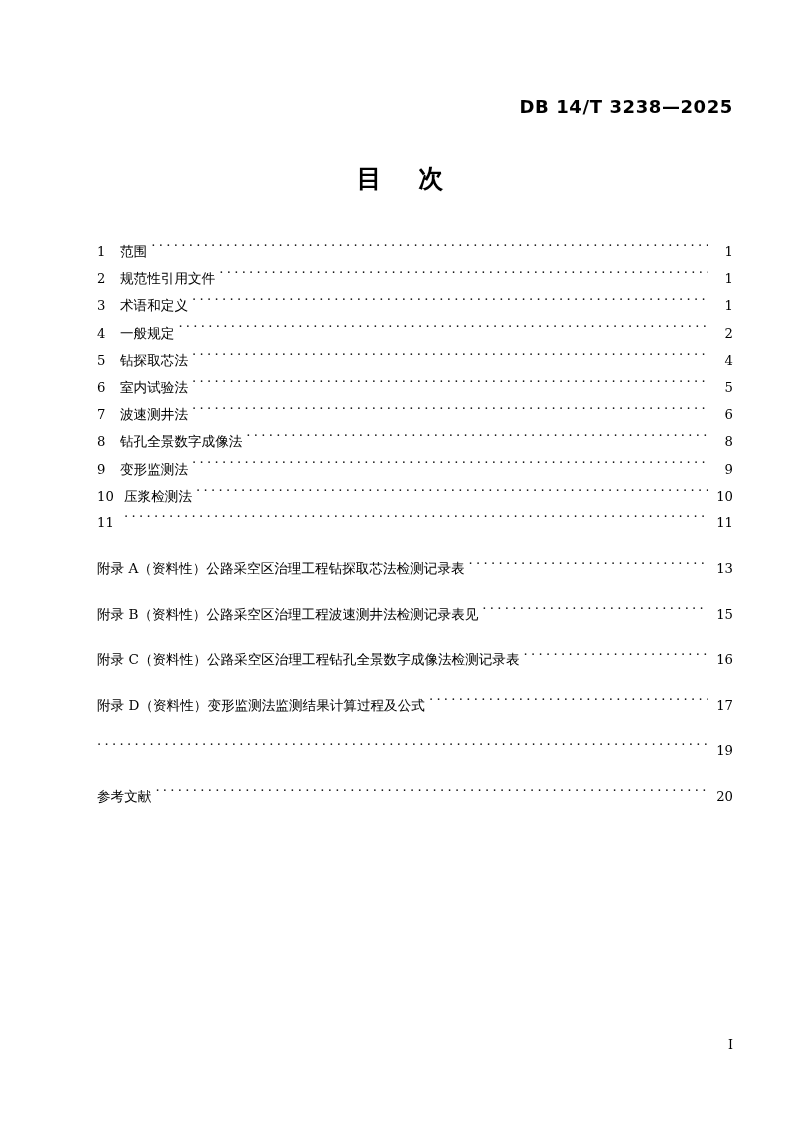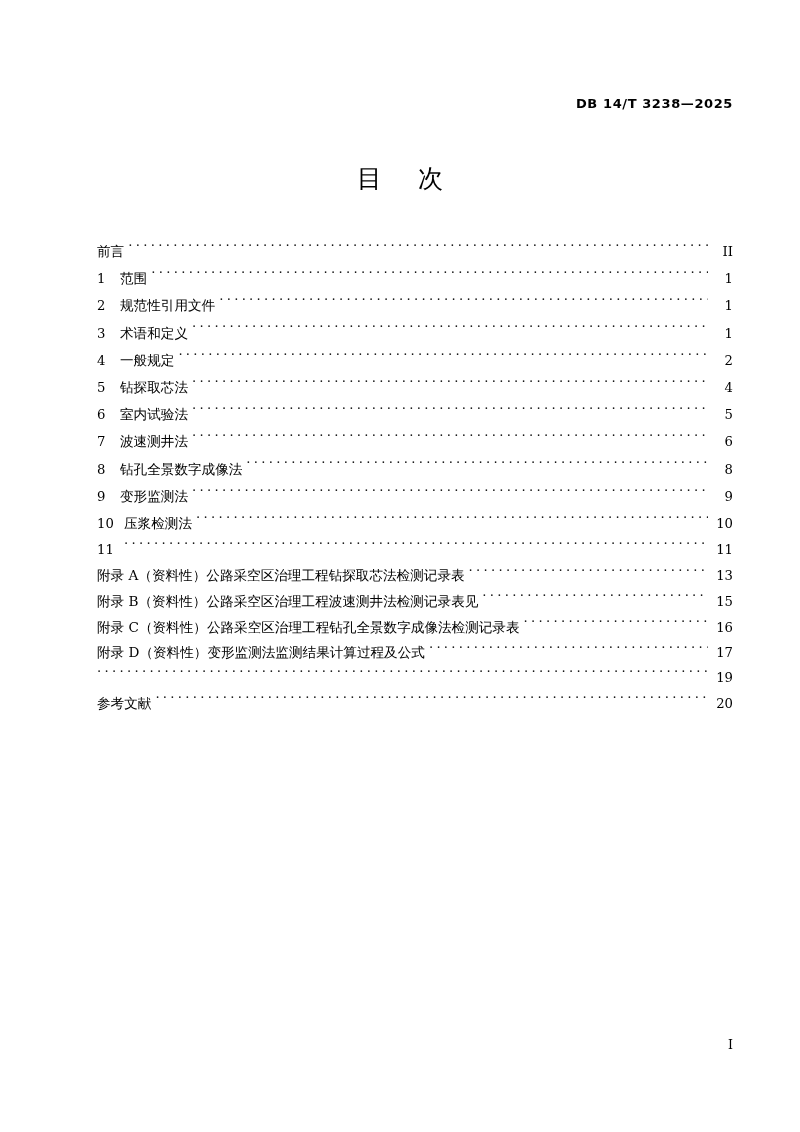--- a/index.html
+++ b/index.html
@@ -25,57 +25,59 @@
 
   
   .doc-header {
     position: absolute;
     top: 96px;
     left: 0;
     width: 733px;
     text-align: right;
     font-family: "DejaVu Sans", "Liberation Sans", sans-serif;
     font-weight: bold;
-    font-size: 13px;
+    font-size: 18px;
     letter-spacing: 0.6px;
     color: #000;
   }
 
   
   .toc-title {
     position: absolute;
     top: 162px;
     left: 0;
     width: 800px;
     text-align: center;
     font-family: "DejaVu Serif", "Liberation Serif", serif;
     font-size: 25px;
     letter-spacing: 14px;
     text-indent: 14px;
     color: #000;
+    font-weight: bold;
   }
 
   
   .toc {
     position: absolute;
     top: 238px;
     left: 97px;
     width: 636px;
   }
 
   .toc-row {
     display: flex;
     align-items: baseline;
     width: 100%;
     font-size: 13.6px;
     line-height: 26.2px;
     white-space: nowrap;
   }
   .toc-row.appendix {
     line-height: 24.6px;
+    margin-top: 20px;
   }
   .toc-row.refs {
     line-height: 26px;
   }
 
   .toc-num {
     flex: 0 0 auto;
     min-width: 23px;
     font-size: 13.2px;
     font-family: "DejaVu Serif", "Liberation Serif", serif;
@@ -130,26 +132,20 @@
 <body>
 
 <div class="page">
 
   <div class="doc-header">DB 14/T 3238—2025</div>
 
   <div class="toc-title">目  次</div>
 
   <div class="toc" id="toc-list">
       <div class="toc-row">
-        <span class="toc-num" style="min-width: 0px;"></span>
-        <span class="toc-label">前言</span>
-        <span class="toc-dots"></span>
-        <span class="toc-page">II</span>
-      </div>
-      <div class="toc-row">
         <span class="toc-num">1</span>
         <span class="toc-label">范围</span>
         <span class="toc-dots"></span>
         <span class="toc-page">1</span>
       </div>
       <div class="toc-row">
         <span class="toc-num">2</span>
         <span class="toc-label">规范性引用文件</span>
         <span class="toc-dots"></span>
         <span class="toc-page">1</span>

